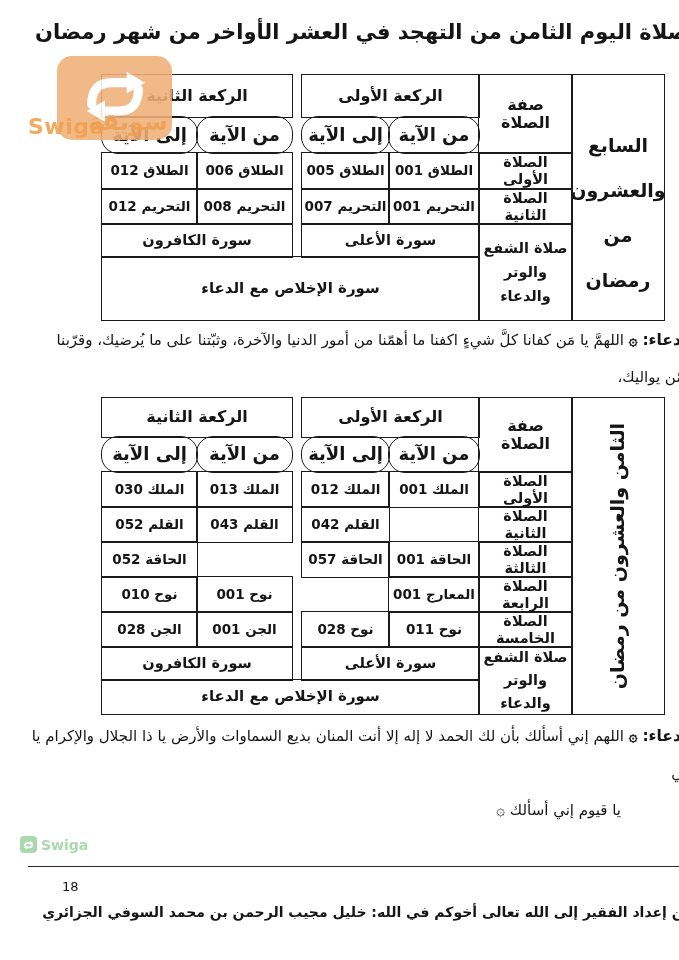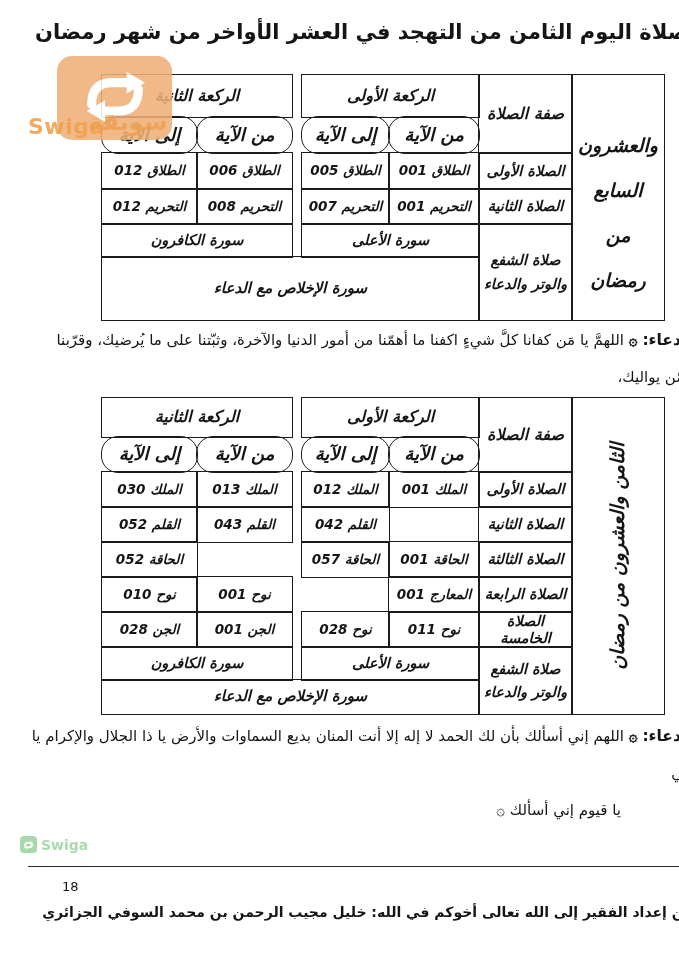--- a/index.html
+++ b/index.html
@@ -17,21 +17,21 @@
   
   .tbl{
     position:absolute;right:59px;width:562px;display:grid;direction:rtl;
     grid-template-columns:92px 93px 90px 87px 10px 95px 95px;
   }
   #t1{top:75px;grid-template-rows:42px 36px 36px 35px 33px 63px;}
   #t2{top:398px;grid-template-rows:39px 35px 35px 35px 35px 35px 35px 33px 34px;}
   .c{
     border:1.4px solid #1b1b1b;margin:-0.7px;background:transparent;
     display:flex;align-items:center;justify-content:center;text-align:center;
-    font-size:14px;font-weight:600;line-height:1.15;padding:1px 2px;box-sizing:border-box;font-style:italic;
+    font-size:14px;font-weight:600;line-height:1.15;padding:1px 2px;box-sizing:border-box;
   }
   .hd{font-weight:bold;font-size:16px;}
   .sub{font-weight:bold;font-size:18px;border-radius:17px;}
   .nm{font-weight:bold;font-size:14.5px;}
   .val{direction:ltr;font-size:13.5px;}
   .day1{flex-direction:column;justify-content:flex-start;padding-top:48px;
         font-size:19px;font-weight:bold;line-height:45px;}
   .day2{position:relative;overflow:visible;}
   .day2 .vert{
     position:absolute;top:50%;left:50%;white-space:nowrap;
@@ -107,22 +107,22 @@
         <path d="M78 28 Q78 54 54 54 L36 54" stroke="#ffffff" stroke-width="11" fill="none" stroke-linecap="round"></path>
         <polygon points="38,41 38,67 16,54" fill="#ffffff"></polygon>
       </svg>
     </span>
   </div>
   <div class="wm-latin">Swiga</div>
   <div class="wm-arab">سويقة</div>
 
   <div class="tbl" id="t1">
     <div class="c day1 p-day">
+      <span>السابع</span>
       <span>والعشرون</span>
-      <span>السابع</span>
       <span>من</span>
       <span>رمضان</span>
     </div>
     <div class="c hd p-desc">صفة الصلاة</div>
     <div class="c hd p-r1h">الركعة الأولى</div>
     <div class="c hd p-r2h">الركعة الثانية</div>
     <div class="c sub p-f1">من الآية</div>
     <div class="c sub p-t1">إلى الآية</div>
     <div class="c sub p-f2">من الآية</div>
     <div class="c sub p-t2">إلى الآية</div>

